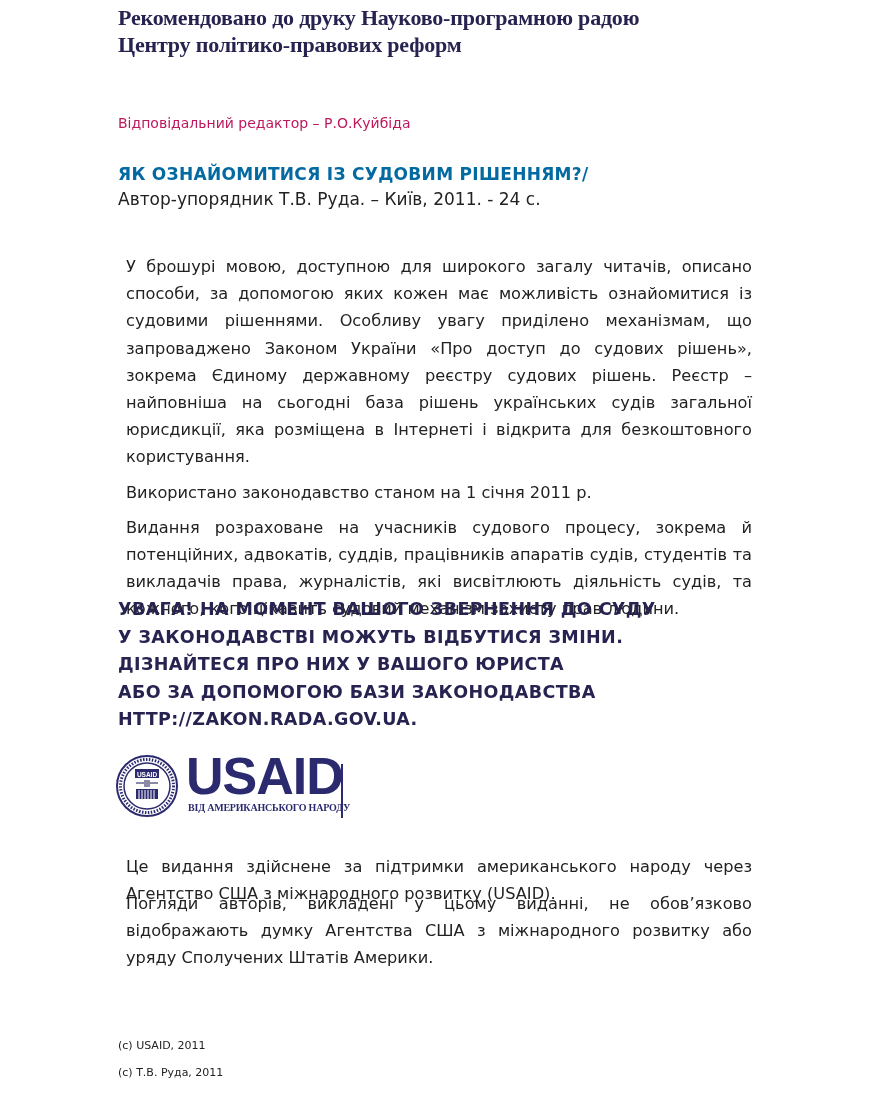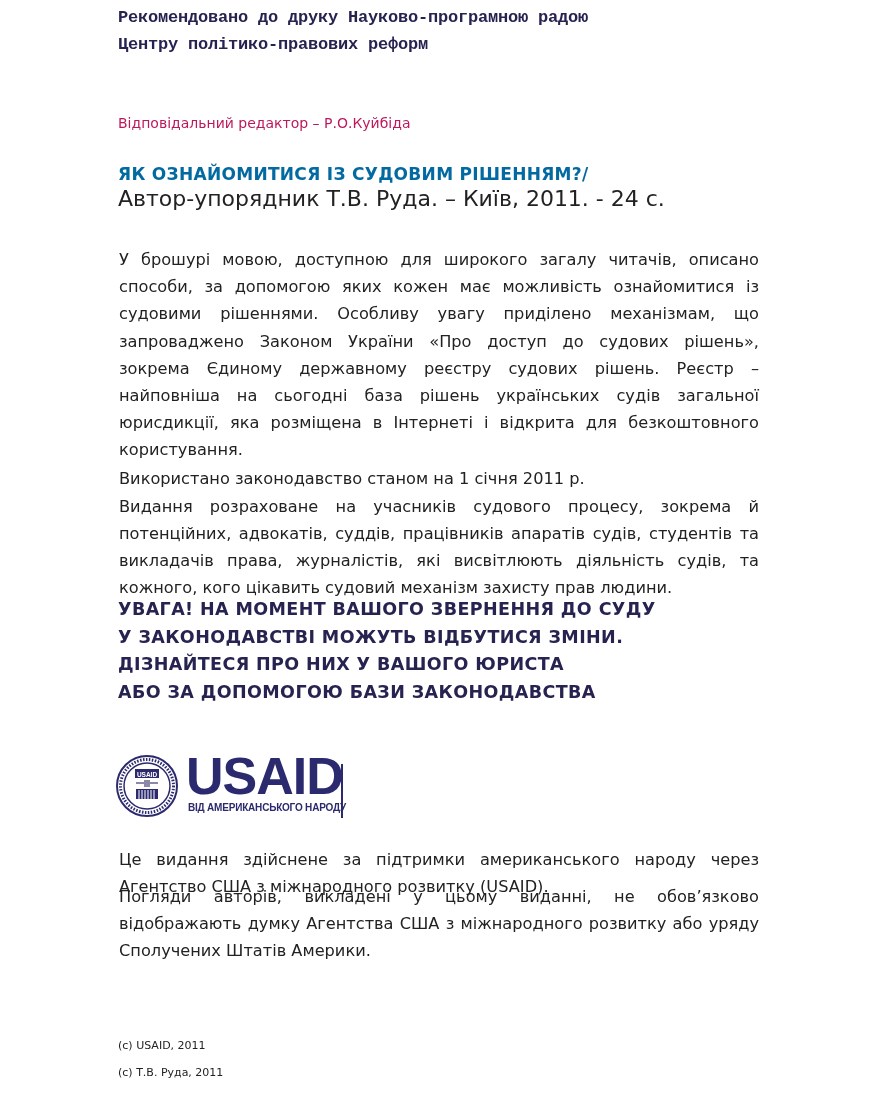--- a/index.html
+++ b/index.html
@@ -4,60 +4,60 @@
 <style>
   html, body { margin: 0; padding: 0; background: #ffffff; }
   body {
     width: 877px; height: 1113px; position: relative; overflow: hidden;
     font-family: "DejaVu Sans", sans-serif;
     color: #1e1e2a;
   }
   .abs { position: absolute; }
   .recommended {
     left: 118px; top: 4px; width: 640px;
-    font-family: Liberation Mono, monospace;
-    font-weight: bold; font-size: 17px; line-height: 27px;
+    font-family: Liberation Serif, serif;
+    font-weight: bold; font-size: 22px; line-height: 27px;
     color: #262350; letter-spacing: -0.2px;
   }
   .editor {
     left: 118px; top: 111px; font-size: 14px; line-height: 24px;
     color: #be185d;
   }
   .title {
     left: 118px; top: 162px; font-weight: bold; font-size: 17px; line-height: 24px;
     color: #0369a1; letter-spacing: 0.3px;
   }
   .author {
-    left: 118px; top: 187px; font-size: 22px; line-height: 24px; color: #222;
+    left: 118px; top: 187px; font-size: 17px; line-height: 24px; color: #222;
   }
   .body-text {
     left: 118px; width: 642px; font-size: 16.2px; line-height: 27.2px;
     color: #222; text-align: justify;
   }
-  .body-text p { margin: 1px; }
+  .body-text p { margin: 8px; }
   .abstract { top: 245px; }
   .warning {
     left: 118px; width: 642px; top: 596px; text-align: left;
     font-weight: bold; font-size: 17.5px; line-height: 27.5px;
     color: #262350; letter-spacing: 0.4px;
   }
   .logo-row {
     left: 116px; top: 752px; width: 660px; height: 70px;
   }
   .seal {
     position: absolute; left: 0; top: 3px; width: 62px; height: 62px;
   }
   .usaid-word {
     position: absolute; left: 70px; top: -2px;
     font-family: "Liberation Sans", sans-serif; font-weight: bold;
     font-size: 52px; line-height: 52px; color: #2c2a6e; letter-spacing: -1px;
   }
   .usaid-sub {
     position: absolute; left: 72px; top: 50px;
-    font-family: Liberation Sans, sans-serif; font-weight: bold;
+    font-family: Liberation Serif, serif; font-weight: bold;
     font-size: 10px; color: #2c2a6e; letter-spacing: -0.2px;
   }
   .logo-divider {
     position: absolute; left: 225px; top: 12px; width: 2px; height: 54px; background: #2c2a6e;
   }
   .project {
     position: absolute; left: 237px; top: 22px;
     font-family: "Liberation Sans", sans-serif;
     font-size: 19.5px; color: #2c2a6e; letter-spacing: -0.3px;
   }
@@ -83,20 +83,21 @@
   <p>У брошурі мовою, доступною для широкого загалу читачів, описано способи, за допомогою яких кожен має можливість ознайомитися із судовими рішеннями. Особливу увагу приділено механізмам, що запроваджено Законом України «Про доступ до судових рішень», зокрема Єдиному державному реєстру судових рішень. Реєстр – найповніша на сьогодні база рішень українських судів загальної юрисдикції, яка розміщена в Інтернеті і відкрита для безкоштовного користування.</p>
   <p>Використано законодавство станом на 1 січня 2011 р.</p>
   <p>Видання розраховане на учасників судового процесу, зокрема й потенційних, адвокатів, суддів, працівників апаратів судів, студентів та викладачів права, журналістів, які висвітлюють діяльність судів, та кожного, кого цікавить судовий механізм захисту прав людини.</p>
 </div>
 
 <div class="abs warning">
   <div>УВАГА! НА МОМЕНТ ВАШОГО ЗВЕРНЕННЯ ДО СУДУ</div>
   <div>У ЗАКОНОДАВСТВІ МОЖУТЬ ВІДБУТИСЯ ЗМІНИ.</div>
   <div>ДІЗНАЙТЕСЯ ПРО НИХ У ВАШОГО ЮРИСТА</div>
   <div>АБО ЗА ДОПОМОГОЮ БАЗИ ЗАКОНОДАВСТВА</div>
+  <div>HTTP://ZAKON.RADA.GOV.UA.</div>
 </div>
 
 <div class="abs logo-row">
   <svg class="seal" viewBox="0 0 62 62">
     <circle cx="31" cy="31" r="30" fill="#fff" stroke="#2c2a6e" stroke-width="2"></circle>
     <circle cx="31" cy="31" r="23" fill="#fff" stroke="#2c2a6e" stroke-width="1.5"></circle>
     <circle cx="31" cy="31" r="26.5" fill="none" stroke="#2c2a6e" stroke-width="3" stroke-dasharray="1.5 1.5"></circle>
     <rect x="19" y="14" width="24" height="9" fill="#2c2a6e"></rect>
     <text x="31" y="21.5" font-size="6.5" font-family="Liberation Sans, sans-serif" font-weight="bold" fill="#fff" text-anchor="middle">USAID</text>
     <rect x="20" y="27" width="22" height="2" fill="#8a89a8"></rect>

